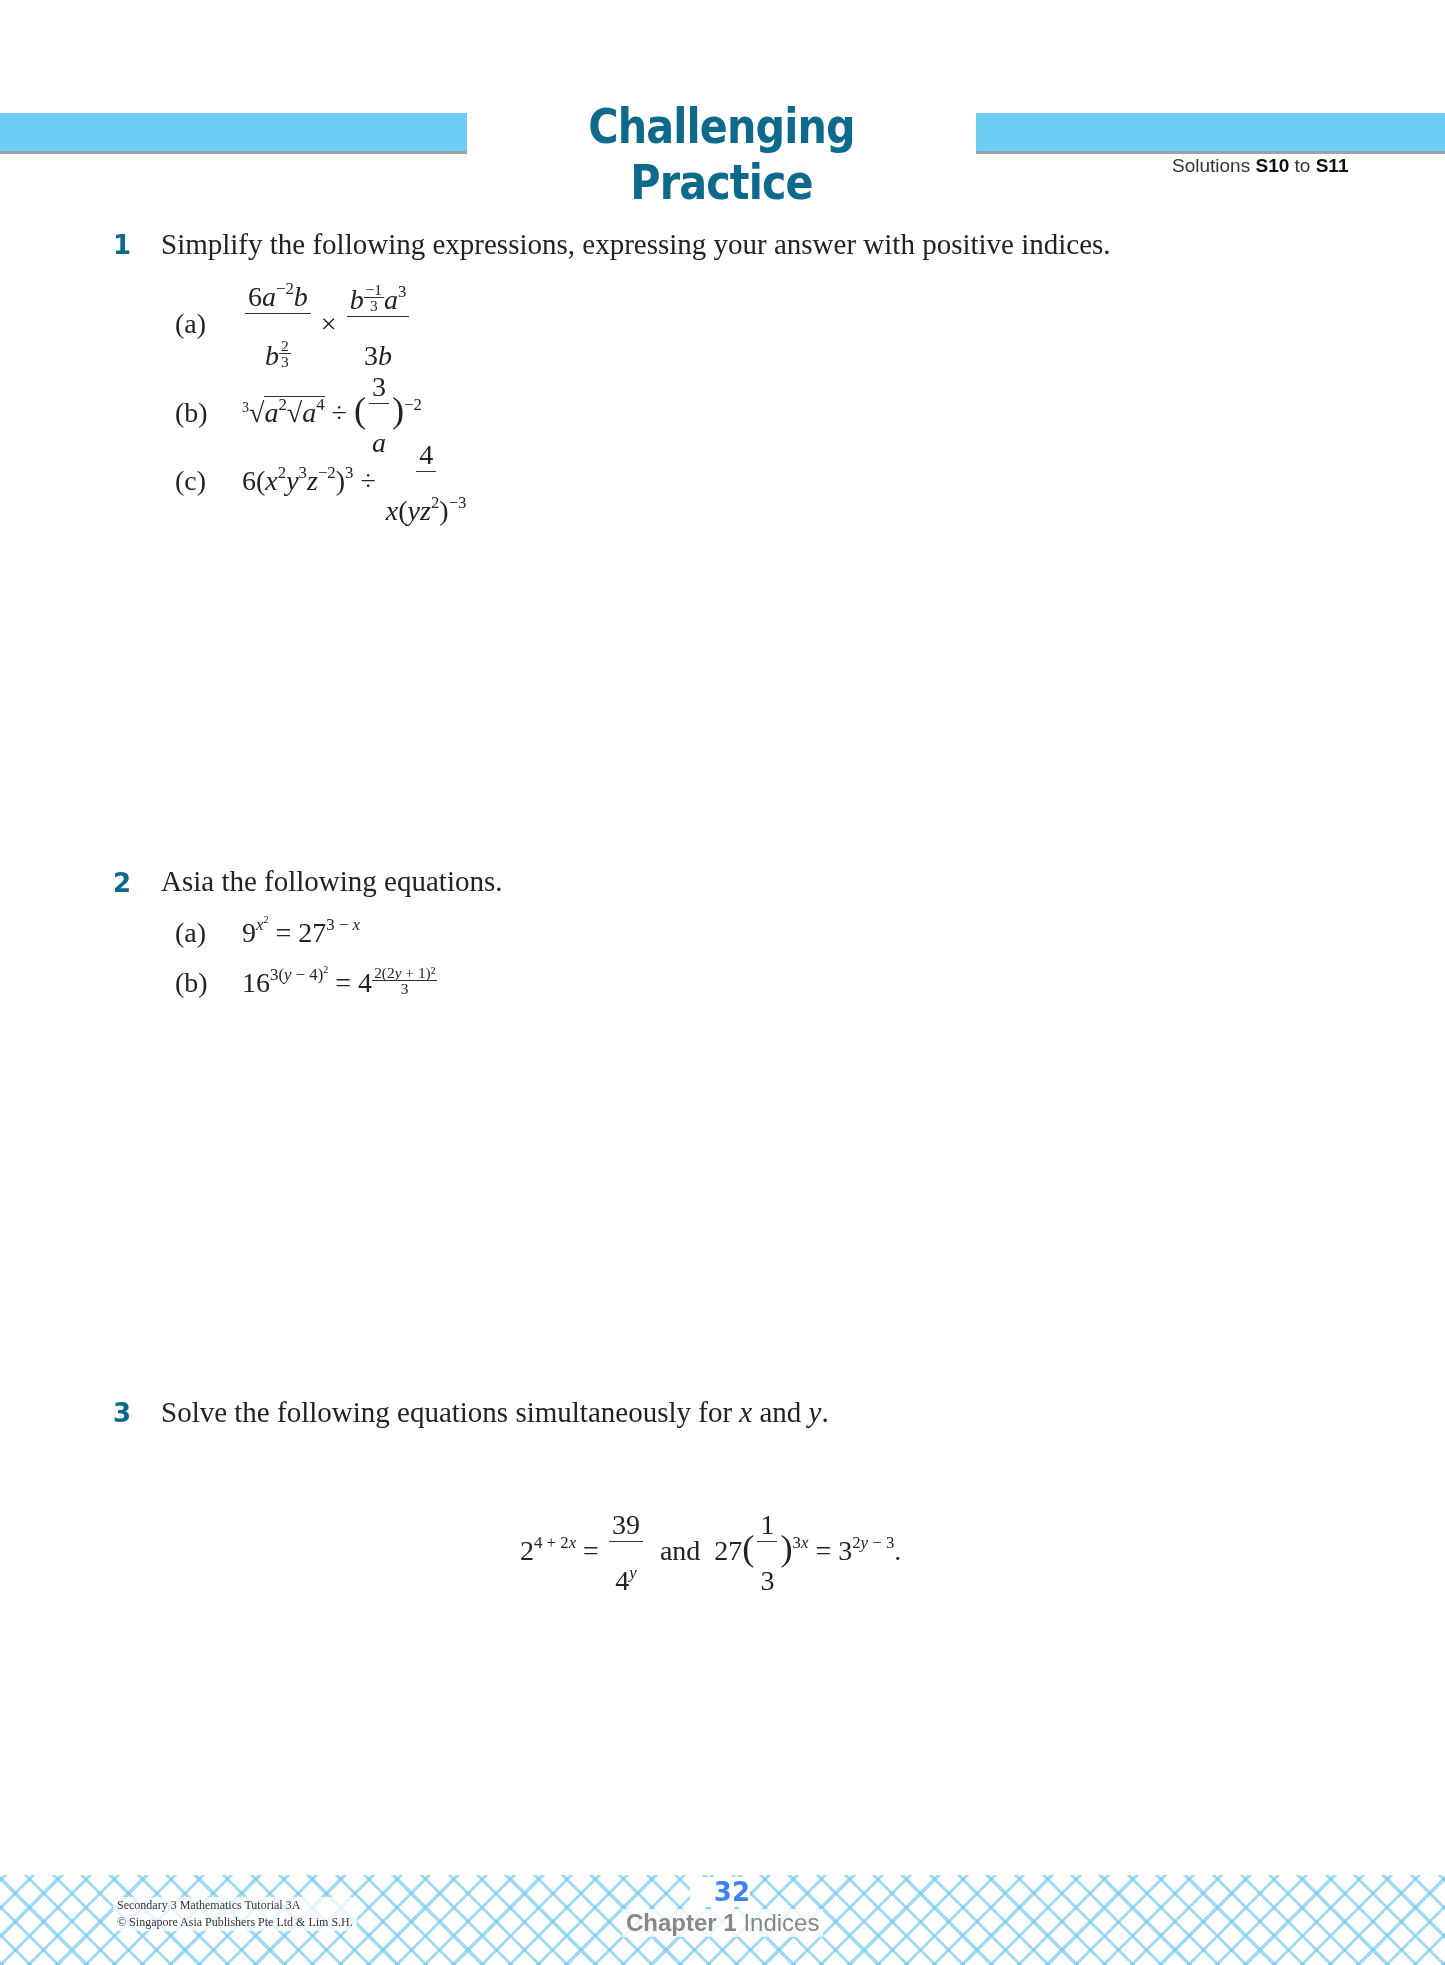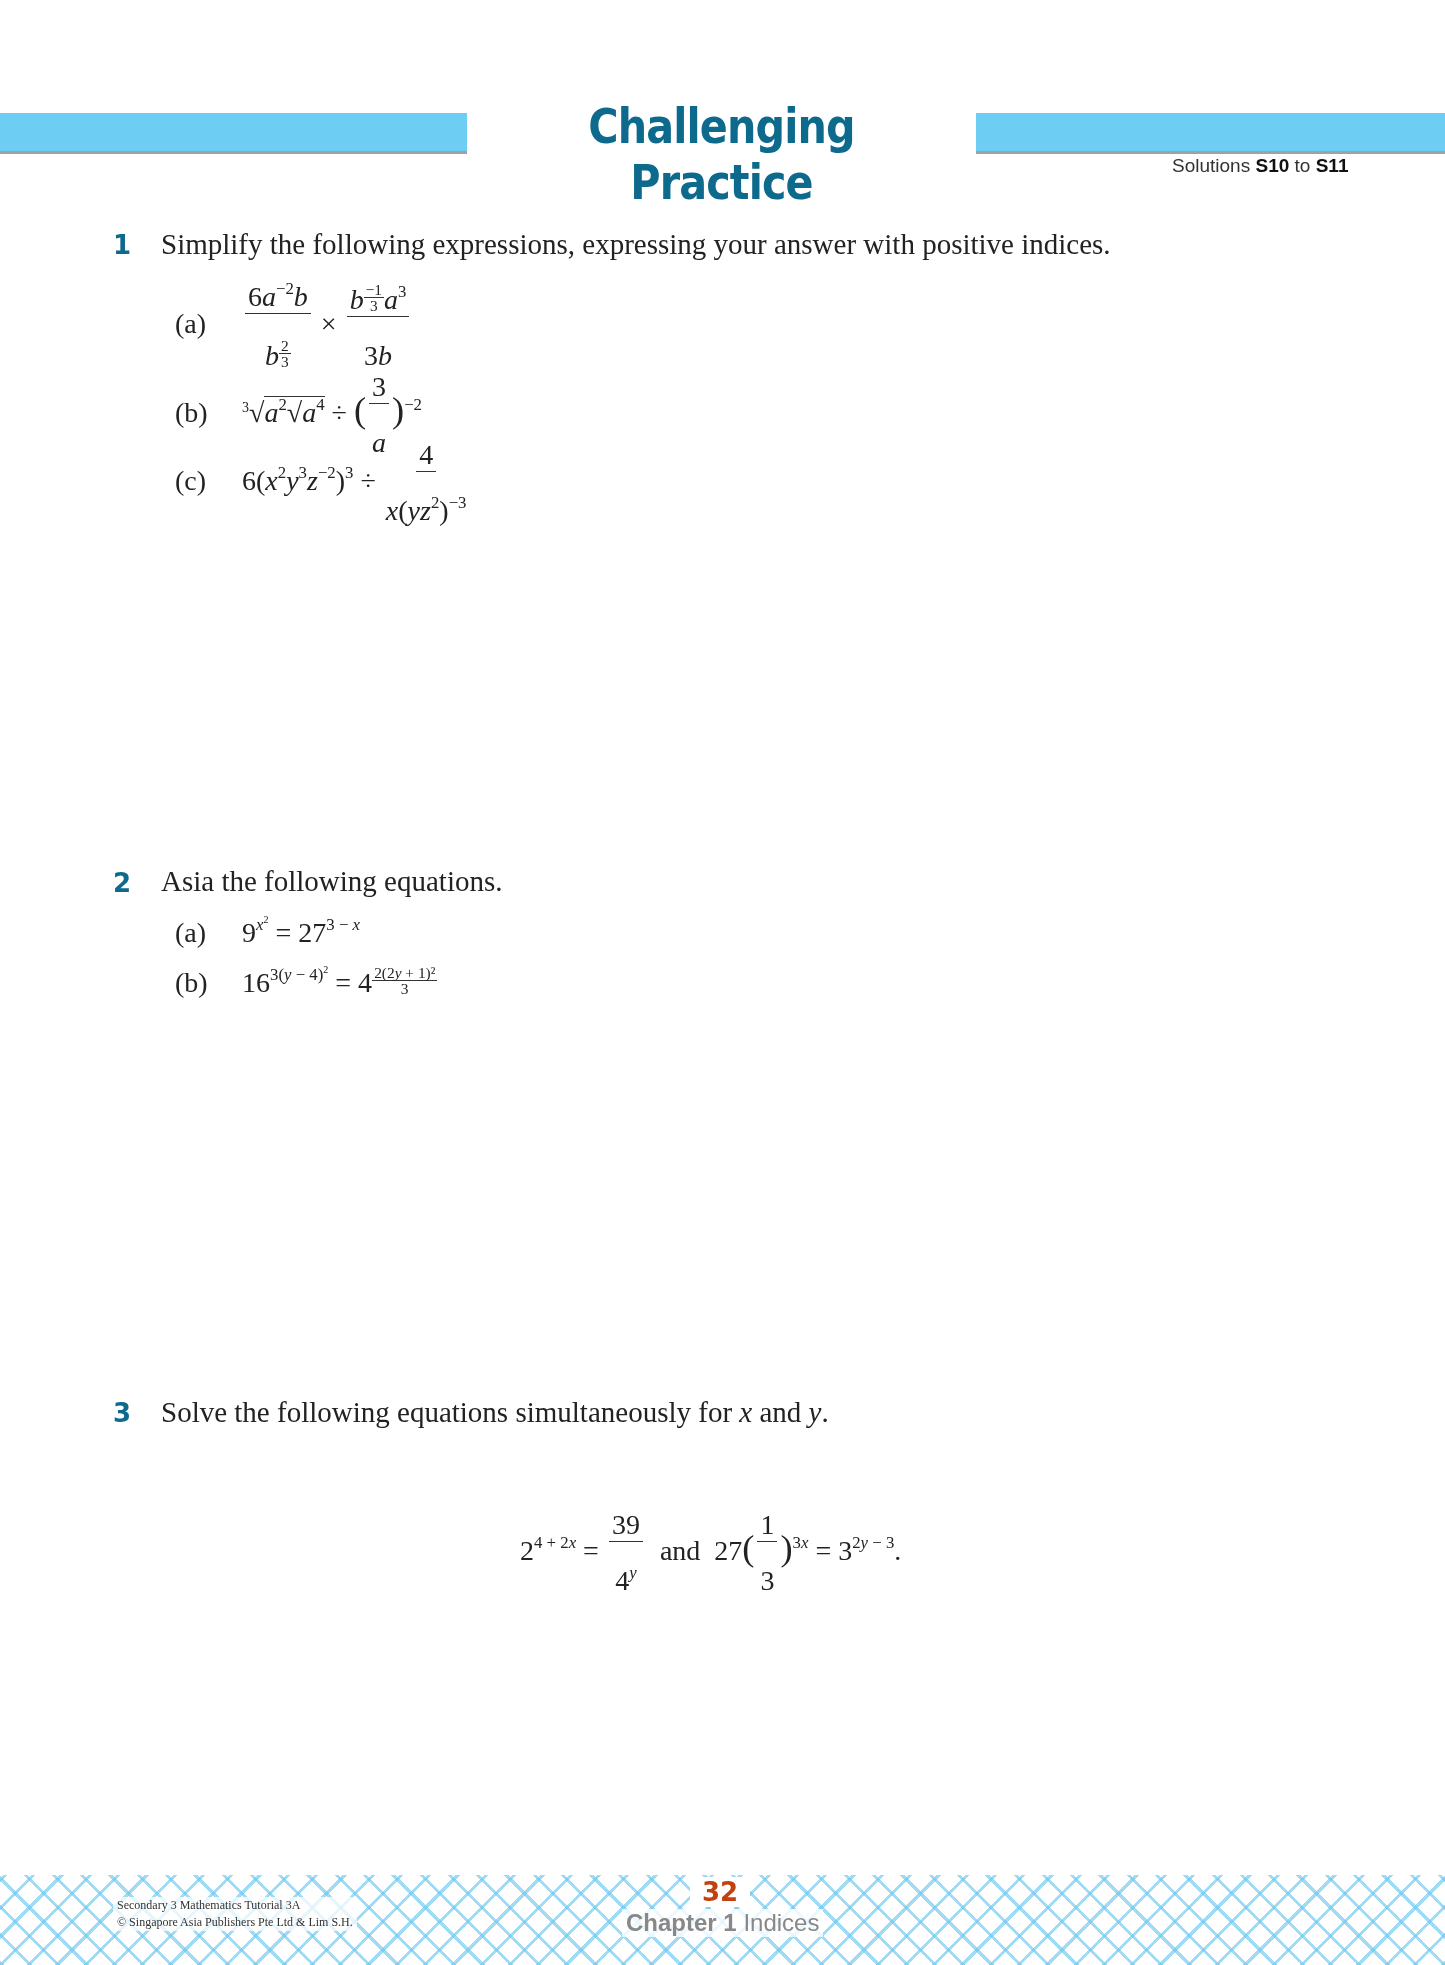--- a/index.html
+++ b/index.html
@@ -21,21 +21,21 @@
   .frac .d{line-height:1.1;}
   .small-frac{display:inline-flex;flex-direction:column;align-items:center;vertical-align:0.9em;font-size:55%;}
   .small-frac .n{border-bottom:1px solid #333;padding:0 2px;line-height:1;}
   .small-frac .d{line-height:1;}
   .footer{position:absolute;left:0;top:1875px;width:1445px;height:90px;
     background-color:#fff;
     background-image:
       repeating-linear-gradient(45deg, rgba(110,200,240,0.65) 0 3px, transparent 3px 20px),
       repeating-linear-gradient(-45deg, rgba(110,200,240,0.65) 0 3px, transparent 3px 20px);}
   .foot-left{position:absolute;left:113px;top:1897px;font-size:12px;line-height:17px;color:#333;background:rgba(255,255,255,0.75);padding:0 4px;}
-  .page-no{position:absolute;left:690px;top:1877px;width:60px;text-align:center;font-family:"DejaVu Sans",sans-serif;font-weight:bold;font-size:26px;color:#c2410c;background:#fff;}
+  .page-no{position:absolute;left:690px;top:1877px;width:60px;text-align:right;font-family:"DejaVu Sans",sans-serif;font-weight:bold;font-size:26px;color:#3b82f6;background:#fff;}
   .chap{position:absolute;left:622px;top:1909px;font-family:"Liberation Sans",sans-serif;font-size:24px;color:#888;background:rgba(255,255,255,0.8);padding:0 4px;}
   .chap b{font-weight:bold;}
 </style>
 </head>
 <body>
 
 <div class="hdr-bar hdr-left"></div>
 <div class="hdr-bar hdr-right"></div>
 <div class="hdr-title">Challenging Practice</div>
 <div class="hdr-sol">

